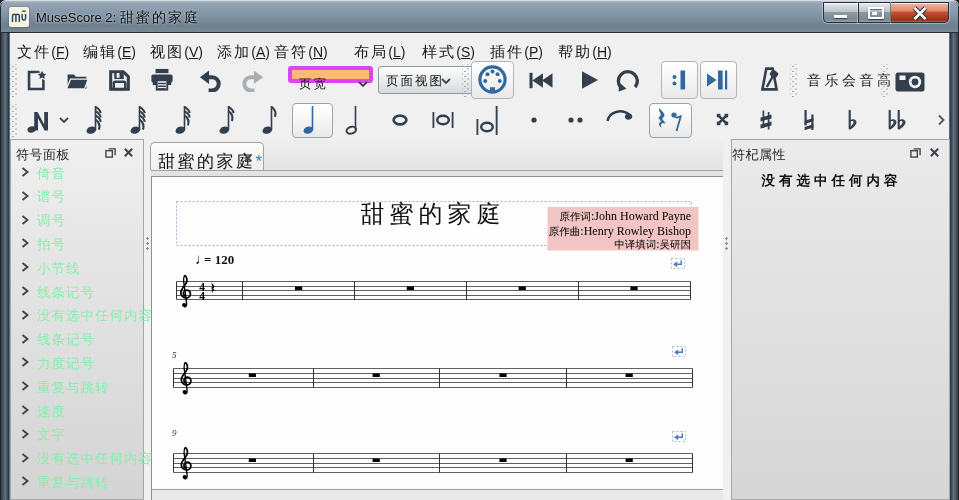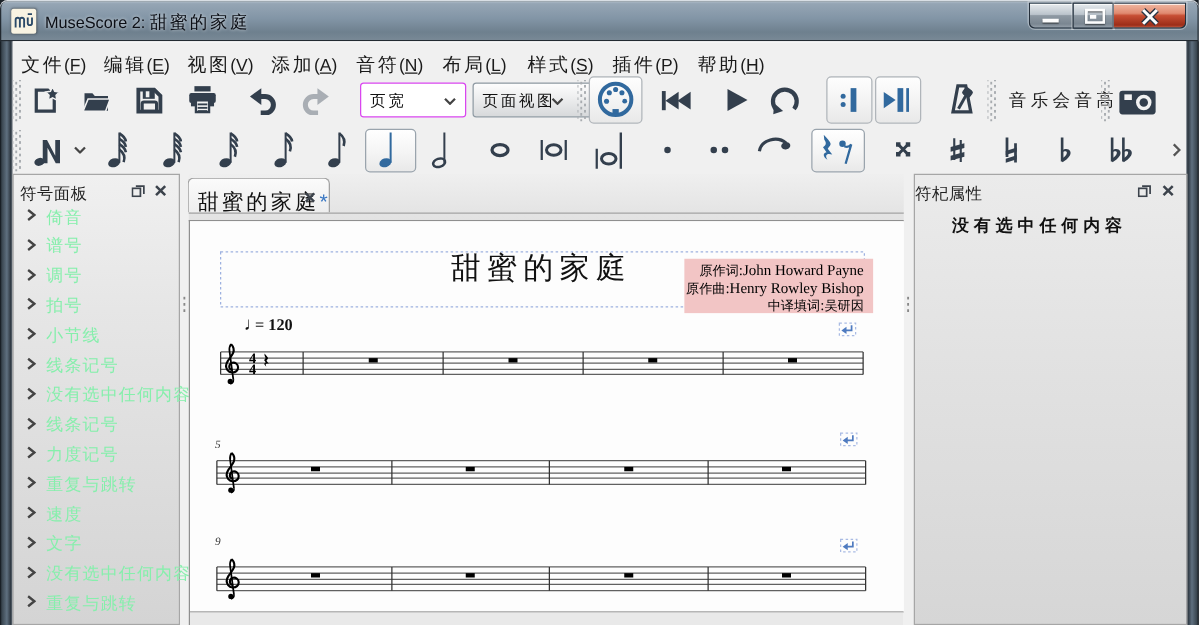--- a/index.html
+++ b/index.html
@@ -31,21 +31,21 @@
 #client{left:10px;top:33px;width:939px;height:467px;background:#f0f0f0;
  box-shadow:inset 0 1px 0 #fafafa}
 
 .mitem{top:7px;font-size:14px;color:#1a1a1a;white-space:nowrap}
 
 .grip{width:7px;background-image:radial-gradient(circle,#a8acb0 0.9px,rgba(0,0,0,0) 1px),radial-gradient(circle,#a8acb0 0.9px,rgba(0,0,0,0) 1px);
  background-size:6px 5px,6px 5px;background-position:0 0,3px 2.5px}
 .raised{background:linear-gradient(180deg,#fefefe,#f2f2f2 60%,#e8e8e8);border:1px solid #b0b5ba;border-radius:4px;box-sizing:border-box}
 .sel{background:linear-gradient(180deg,#ffffff,#f4f4f4 55%,#e9e9e9);border:1px solid #9aa4ad;border-radius:4px;box-sizing:border-box}
 
-#combo1{left:288px;top:66px;width:85px;height:28px;background:#ffffff;border:1px solid #d946ef;border-radius:3px;box-sizing:border-box}
+#combo1{left:288px;top:66px;width:85px;height:17px;background:#fdba74;border:4px solid #d946ef;border-radius:3px;box-sizing:border-box}
 #combo2{left:378px;top:66px;width:100px;height:28px;background:linear-gradient(180deg,#fdfdfd,#e9eaeb 55%,#d7d9db);border:1px solid #8f9aa3;border-radius:3px;box-sizing:border-box}
 .combotxt{left:7px;top:6px;font-size:12.5px;color:#111}
 
 #palette{left:10px;top:139px;width:134px;height:361px;border:1px solid #a6a6a6;box-sizing:border-box;
  background:linear-gradient(180deg,#f0f0f0 0%,#e6e6e6 30%,#d4d4d4 100%)}
 .ptitle{font-size:13px;letter-spacing:0.5px;color:#1f1f1f}
 .pitem{font-size:13.5px;color:#86efac;white-space:nowrap}
 #rpanel{left:731px;top:139px;width:219px;height:361px;border:1px solid #a6a6a6;box-sizing:border-box;
  background:linear-gradient(180deg,#ebebeb 0%,#e2e2e2 40%,#d6d6d6 100%)}
 
@@ -217,21 +217,21 @@
       <path d="M2.5 2 13.5 13 M13.5 2 2.5 13" stroke="#fdfdfd" stroke-width="2.5"></path>
     </svg>
   </div>
 <div id="framel" class="abs frame" style="left:0"></div>
 <div id="framer" class="abs frame" style="left:949px"></div>
 <div id="client" class="abs"></div>
 <div class="abs mitem" style="left:17px;top:42px"><span class="cjk">文件</span>(<span style="text-decoration:underline">F</span>)</div>
 <div class="abs mitem" style="left:83px;top:42px"><span class="cjk">编辑</span>(<span style="text-decoration:underline">E</span>)</div>
 <div class="abs mitem" style="left:150px;top:42px"><span class="cjk">视图</span>(<span style="text-decoration:underline">V</span>)</div>
 <div class="abs mitem" style="left:217px;top:42px"><span class="cjk">添加</span>(<span style="text-decoration:underline">A</span>)</div>
-<div class="abs mitem" style="left:285px;top:42px"><span class="cjk">音符</span>(<span style="text-decoration:underline">N</span>)</div>
+<div class="abs mitem" style="left:274px;top:42px"><span class="cjk">音符</span>(<span style="text-decoration:underline">N</span>)</div>
 <div class="abs mitem" style="left:354px;top:42px"><span class="cjk">布局</span>(<span style="text-decoration:underline">L</span>)</div>
 <div class="abs mitem" style="left:422px;top:42px"><span class="cjk">样式</span>(<span style="text-decoration:underline">S</span>)</div>
 <div class="abs mitem" style="left:490px;top:42px"><span class="cjk">插件</span>(<span style="text-decoration:underline">P</span>)</div>
 <div class="abs mitem" style="left:558px;top:42px"><span class="cjk">帮助</span>(<span style="text-decoration:underline">H</span>)</div>
 <div class="abs grip" style="left:10px;top:64px;height:33px"></div>
 <svg class="abs" style="left:25px;top:69px;" width="23" height="23" color="#333f4d">
     <use href="#i-new"></use>
   </svg>
 <svg class="abs" style="left:65px;top:69px;" width="24" height="23" color="#333f4d">
     <use href="#i-open"></use>

